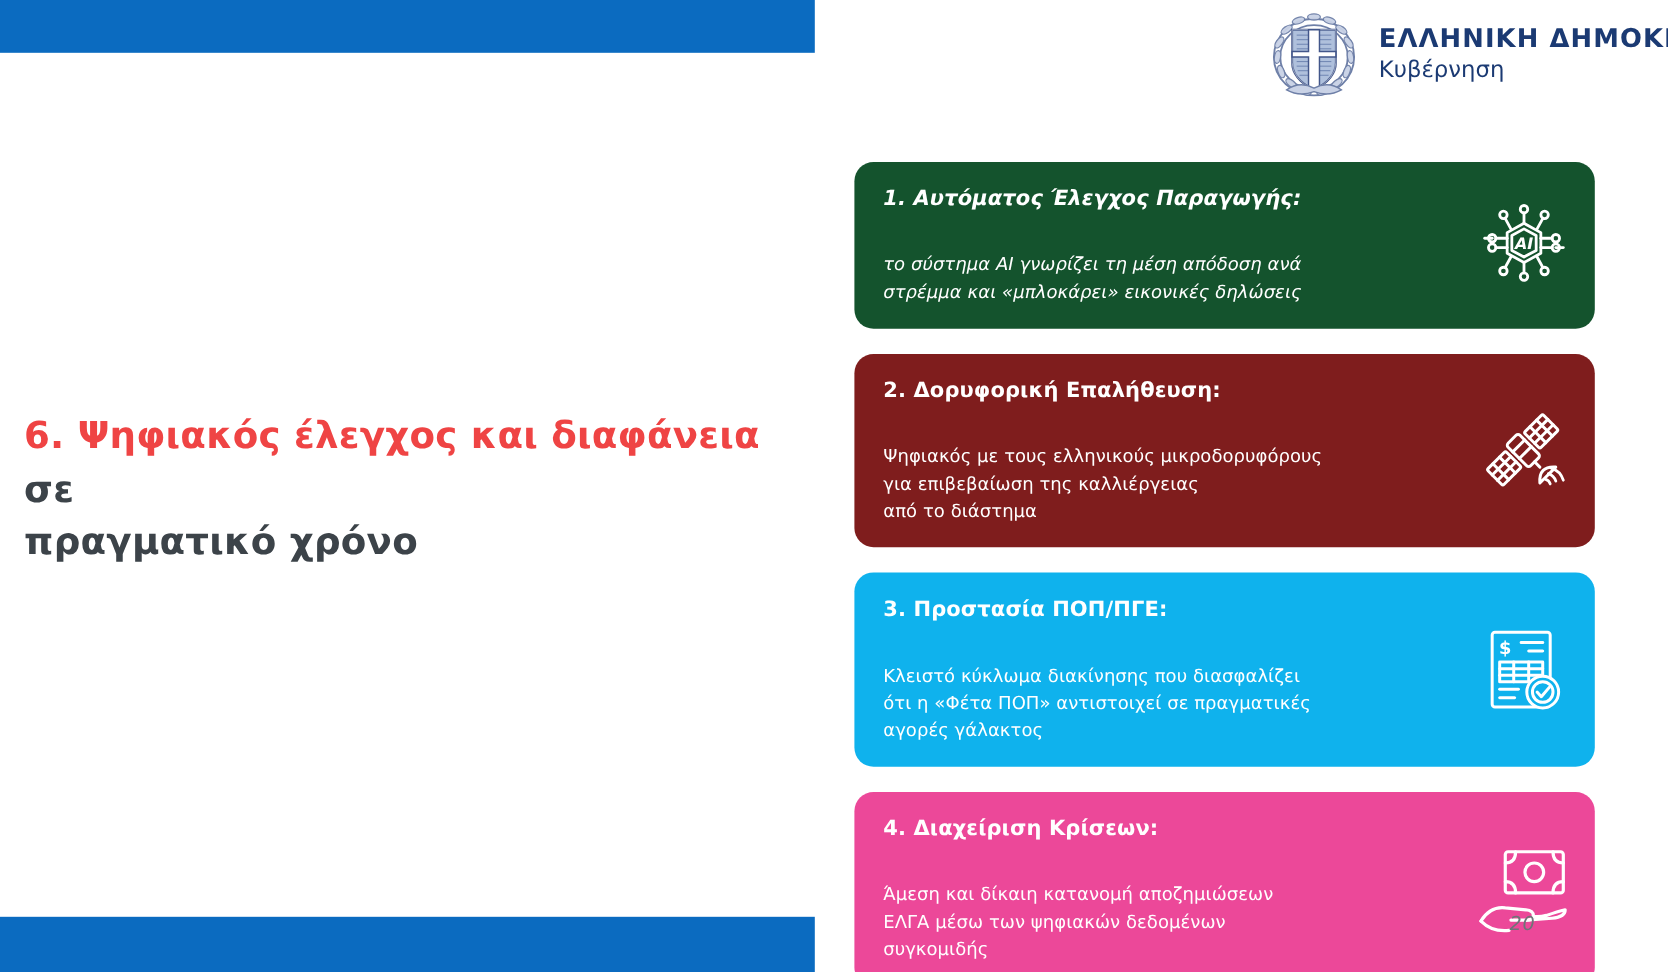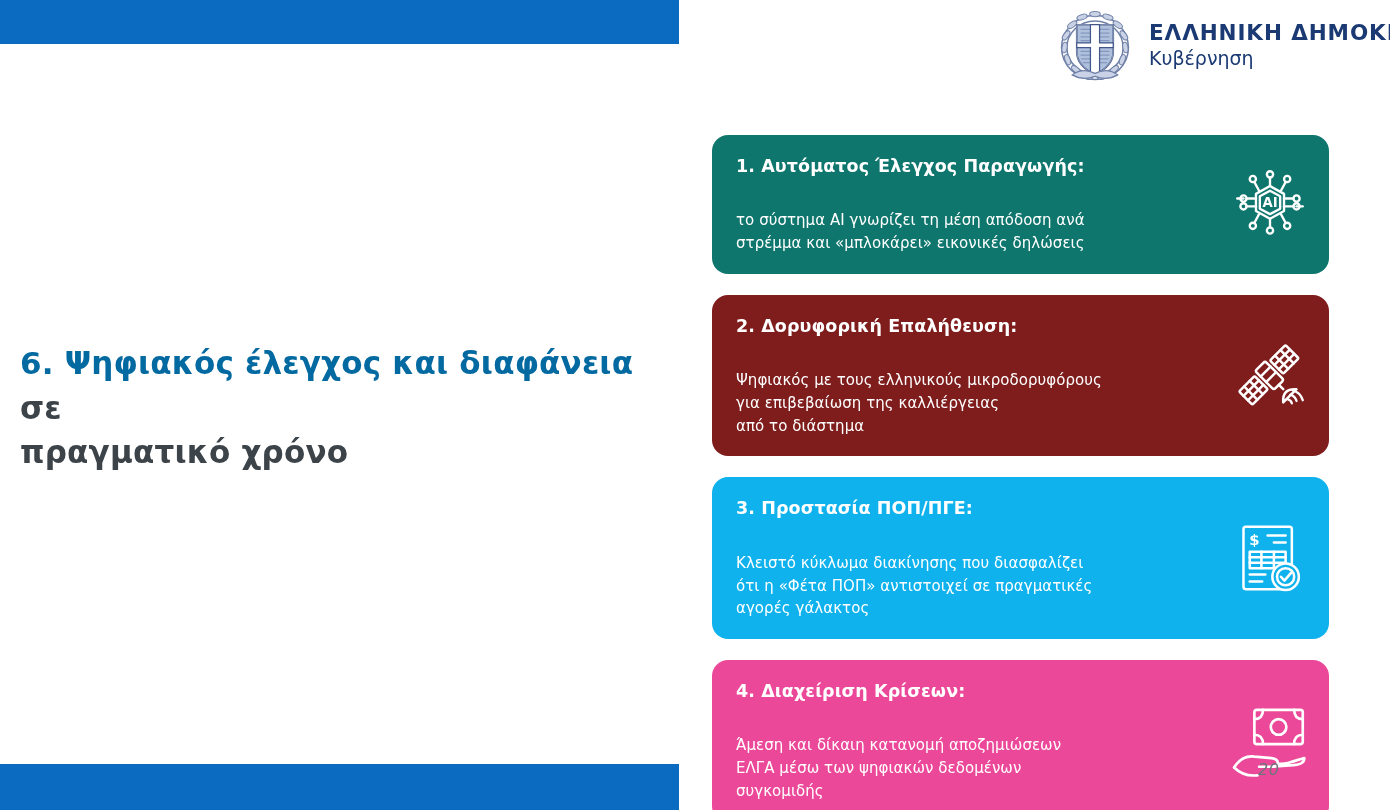--- a/index.html
+++ b/index.html
@@ -60,21 +60,21 @@
     position: absolute;
     left: 20px;
     top: 341px;
     width: 620px;
     font-size: 31px;
     font-weight: 700;
     line-height: 1.44;
     color: #3C4349;
     letter-spacing: 0.2px;
   }
-  .headline .hl-accent { color: #0369a1; }
+  .headline .hl-accent { color: #ef4444; }
 
   
   .cards {
     position: absolute;
     left: 712px;
     top: 135px;
     width: 617px;
   }
   .card {
     position: relative;
@@ -110,21 +110,21 @@
     position: absolute;
     right: 20px;
     top: 50%;
     transform: translateY(-50%);
     width: 78px;
     height: 78px;
     flex: 0 0 auto;
   }
   .card-icon svg { width: 100%; height: 100%; display: block; }
 
-  .card-1 { background: #0f766e; }
+  .card-1 { background: #14532d; font-style: italic; }
   .card-2 { background: #7f1d1d; min-height: 133px; }
   .card-3 { background: #0FB2ED; min-height: 128px; justify-content: flex-end; }
   .card-4 { background: #ec4899; min-height: 131px; }
 
   
   .page-number {
     position: absolute;
     left: 1258px;
     top: 760px;
     font-size: 16px;

